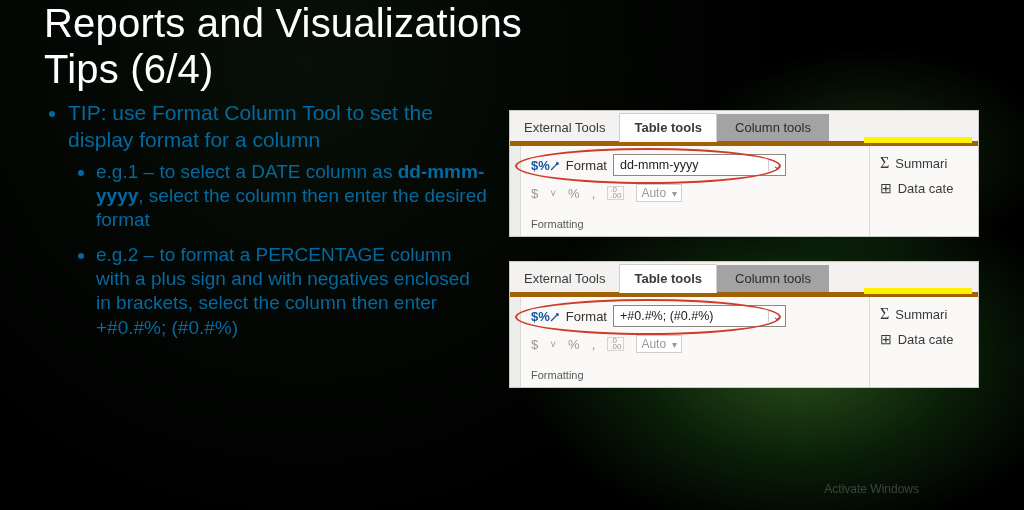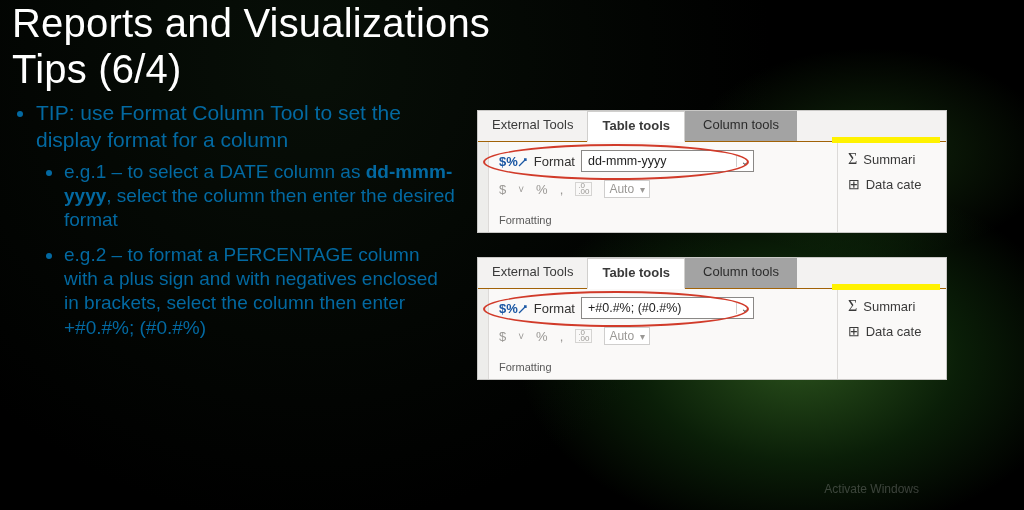--- a/index.html
+++ b/index.html
@@ -4,34 +4,34 @@
 <style>
   html,body{margin:0;padding:0;width:1024px;height:510px;overflow:hidden;font-family:"Segoe UI Light","Segoe UI",Arial,sans-serif;}
   body{
     background:#000;
     background-image:
       radial-gradient(ellipse 400px 260px at 78% 70%, rgba(120,230,80,0.35) 0%, rgba(40,120,30,0.25) 40%, rgba(0,0,0,0) 70%),
       radial-gradient(ellipse 260px 150px at 85% 30%, rgba(60,140,40,0.28) 0%, rgba(0,0,0,0) 70%),
       radial-gradient(circle at 30% 12%, rgba(30,60,30,0.25) 0%, rgba(0,0,0,0) 55%);
     color:#fff;
   }
-  .slide{padding:0px 30px 0 12px;box-sizing:border-box;height:100%;position:relative;border-radius:22px;}
+  .slide{padding:0px 30px 0 44px;box-sizing:border-box;height:100%;position:relative;border-radius:22px;}
   .title{font-size:40px;font-weight:300;line-height:1.15;margin:0 0 8px 0;letter-spacing:.2px;}
   .cols{display:flex;gap:20px;}
   .textcol{flex:0 0 445px;font-size:21px;font-weight:300;line-height:1.28;color:#0369a1;}
   ul.lvl1{list-style:disc;margin:0;padding-left:24px;}
   ul.lvl2{list-style:disc;margin:6px 0 0 0;padding-left:28px;font-size:19px;}
   ul.lvl1>li{margin-bottom:4px;}
   ul.lvl2>li{margin-bottom:10px;}
   .bold{font-weight:600;}
   .imgcol{flex:1;display:flex;flex-direction:column;gap:24px;padding-top:10px;}
 
   
   .ribbon{background:#f3f2f1;border:1px solid #c9c8c6;color:#2c2c2c;font-family:"Segoe UI",Arial,sans-serif;font-size:13px;overflow:hidden;width:468px;position:relative;}
-  .tabs{display:flex;height:30px;background:#f3f2f1;border-bottom:1px solid #a16207;}
+  .tabs{display:flex;align-items:flex-end;height:30px;background:#f3f2f1;border-bottom:5px solid #a16207;}
   .tab{padding:6px 14px 6px 14px;color:#3a3a3a;font-size:13px;}
   .tab.active{background:#fff;border-top:1px solid #d0cfcd;border-left:1px solid #d0cfcd;border-right:1px solid #d0cfcd;border-bottom:1px solid #fff;margin-bottom:-1px;font-weight:600;}
   .tab.col{background:#a3a3a3;color:#2b2b2b;font-weight:400;padding:6px 18px;}
   .body{display:flex;background:#faf9f8;}
   .sideedge{width:10px;background:#ededeb;border-right:1px solid #dcdad8;}
   .fmtgrp{flex:1;padding:8px 10px 2px 10px;position:relative;}
   .row1{display:flex;align-items:center;gap:6px;}
   .ficon{font-family:Arial;font-size:13px;font-weight:700;color:#1a57a3;line-height:1;position:relative;}
   .ficon svg{vertical-align:-2px;}
   .flabel{color:#323130;}

